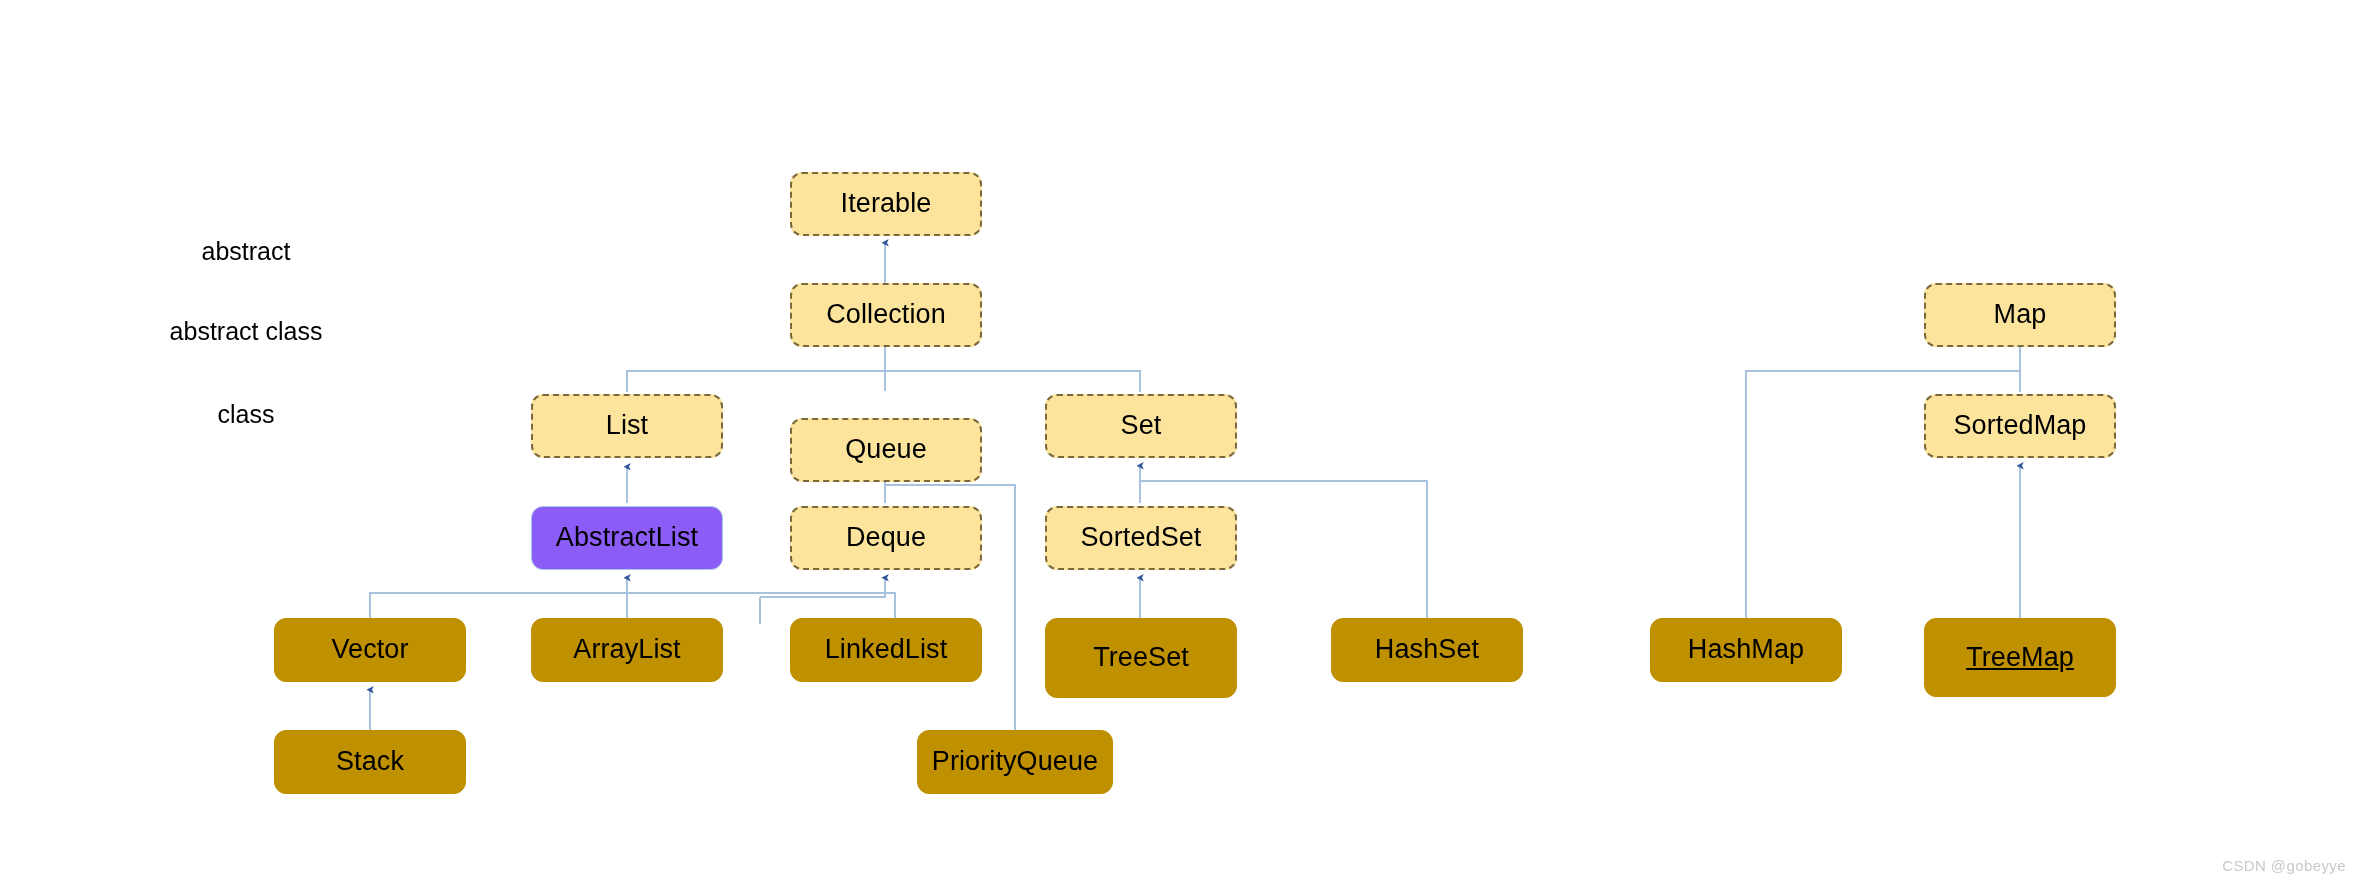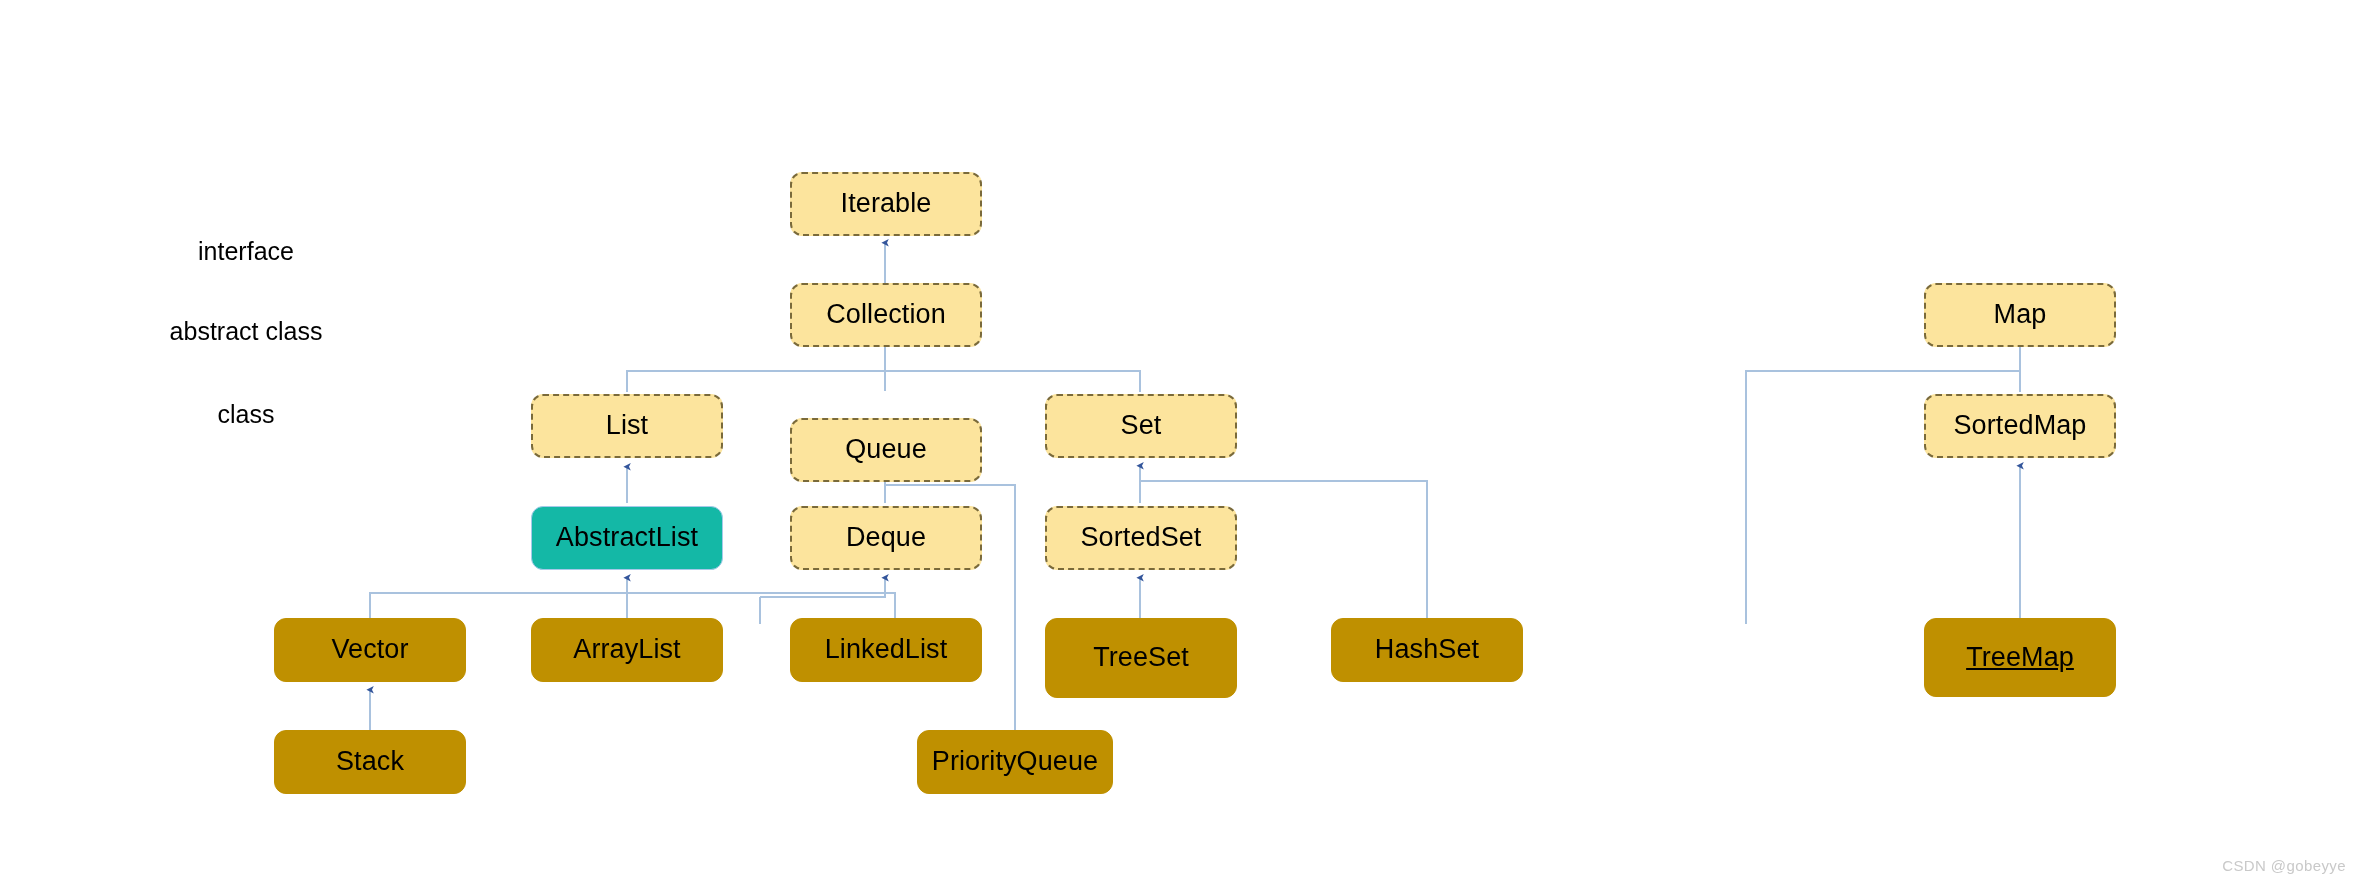--- a/index.html
+++ b/index.html
@@ -37,21 +37,21 @@
     line-height: 1.1;
     letter-spacing: 0.1px;
     white-space: nowrap;
     z-index: 2;
   }
   .node.interface {
     background: #FCE49D;
     border: 2px dashed #7a6a3a;
   }
   .node.abstract {
-    background: #14b8a6;
+    background: #8b5cf6;
     border: 1px solid #A6C9E9;
   }
   .node.klass {
     background: #BF9000;
     border: 1px solid #BF9000;
   }
   .legend-box {
     position: absolute;
     box-sizing: border-box;
     display: flex;
@@ -117,21 +117,21 @@
 
       <path d="M2020,392 L2020,343" marker-end="url(#arrowhead)"></path>
 
       <path d="M1746,624 L1746,371 L2020,371"></path>
 
       <path d="M2020,624 L2020,466" marker-end="url(#arrowhead)"></path>
     </g>
   </svg>
 
   <div class="legend-box interface" style="left:150px; top:218px; width:192px; height:67px;">
-    <span>interface</span>
+    <span>abstract</span>
   </div>
   <div class="legend-box abstract" style="left:150px; top:300px; width:192px; height:62px;">
     <span>abstract class</span>
   </div>
   <div class="legend-box klass" style="left:150px; top:383px; width:192px; height:62px;">
     <span>class</span>
   </div>
 
   <div class="node interface" style="left:790px; top:172px; width:192px; height:64px;">
     <span>Iterable</span>
@@ -194,20 +194,23 @@
   </div>
 
   <div class="node interface" style="left:1924px; top:283px; width:192px; height:64px;">
     <span>Map</span>
   </div>
 
   <div class="node interface" style="left:1924px; top:394px; width:192px; height:64px;">
     <span>SortedMap</span>
   </div>
 
+  <div class="node klass" style="left:1650px; top:618px; width:192px; height:64px;">
+    <span>HashMap</span>
+  </div>
 
   <div class="node klass" style="left:1924px; top:618px; width:192px; height:79px;text-decoration:underline;">
     <span>TreeMap</span>
   </div>
 
   <div class="watermark">CSDN @gobeyye</div>
 
 </div>
 
 </body></html>

